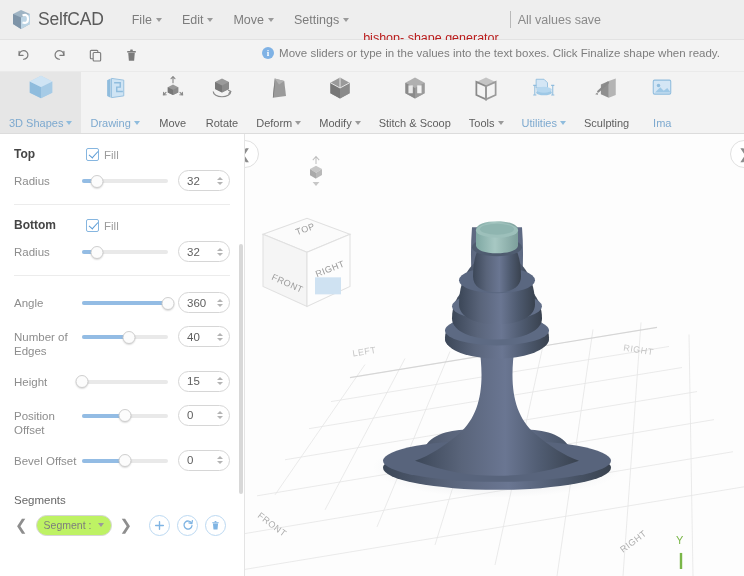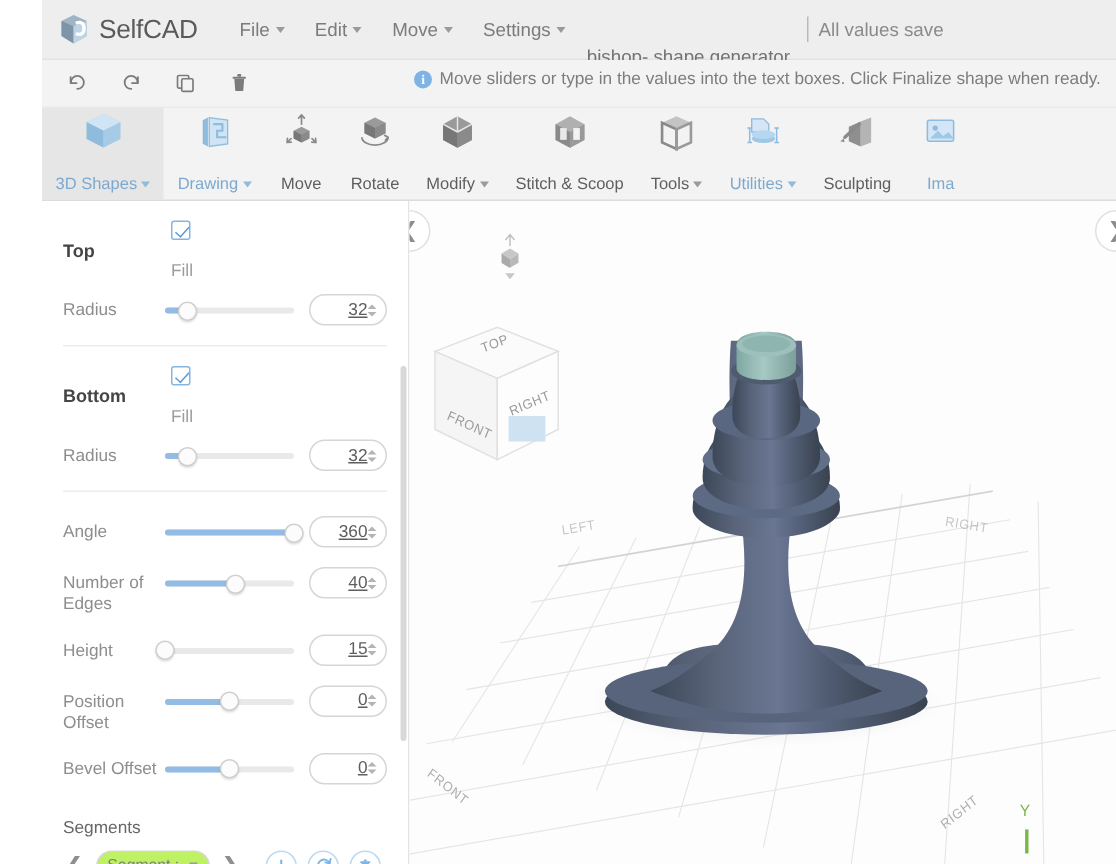--- a/index.html
+++ b/index.html
@@ -3,41 +3,41 @@
 <meta charset="utf-8">
 <style>
   * { box-sizing: border-box; margin: 0; padding: 0; }
   html, body {
     width: 744px; height: 576px;
     font-family: "Liberation Sans", sans-serif;
     background: #ffffff;
     overflow: hidden;
     -webkit-font-smoothing: antialiased;
   }
-  #app { width: 744px; height: 576px; position: relative; display: flex; flex-direction: column; padding-left: 28px; }
+  #app { width: 744px; height: 576px; position: relative; display: flex; flex-direction: column; }
 
   
   .menubar {
     height: 40px; min-height: 40px;
     background: #eeeeee;
     display: flex; align-items: center;
     padding-left: 10px;
     border-bottom: 1px solid #e2e2e2;
   }
   .logo-wrap { display: flex; align-items: center; gap: 5px; margin-right: 18px; }
   .logo-mark { width: 23px; height: 23px; position: relative; }
   .logo-text { font-size: 17.5px; color: #5a5a5a; letter-spacing: -.2px; }
   .menu-item {
     font-size: 12.5px; color: #7c7c7c;
     padding: 6px 10px; cursor: default;
     display: flex; align-items: center; gap: 4px;
   }
   .caret { width: 0; height: 0; border-left: 3.5px solid transparent; border-right: 3.5px solid transparent; border-top: 4px solid #9a9a9a; display:inline-block; }
   .doc-sep { width: 1px; height: 17px; background: #b9b9b9; margin: 0 7px; }
-  .doc-title { font-size: 12.5px; color: #737373; padding: 0 4px; margin-top: 36px; }
+  .doc-title { font-size: 12.5px; color: #b91c1c; padding: 0 4px; margin-top: 36px; }
   .save-status { font-size: 12.5px; color: #8a8a8a; }
 
   
   .actionrow {
     height: 32px; min-height: 32px;
     background: #f3f3f3;
     display: flex; align-items: center;
     position: relative;
     border-bottom: 1px solid #eaeaea;
   }
@@ -97,21 +97,21 @@
     border-right: 1px solid #e4e4e4;
     position: relative;
     overflow: hidden;
   }
   .panel-scroll { position: absolute; inset: 0; padding: 10px 14px 0 14px; }
   .grp-head {
     display: flex; align-items: center;
     margin-bottom: 9px; margin-top: 3px;
   }
   .grp-title { font-size: 12px; color: #454545; font-weight: bold; width: 72px; }
-  .chk-row { display: flex; align-items: flex-start; gap: 15px; flex-direction: column; }
+  .chk-row { display: flex; align-items: flex-end; gap: 5px; }
   .chk {
     width: 13px; height: 13px;
     border: 1px solid #86b6e0; border-radius: 2px;
     background: #fff; position: relative;
     cursor: default;
   }
   .chk.on::after {
     content: ""; position: absolute;
     left: 3.5px; top: 0.5px; width: 4px; height: 8px;
     border: solid #5b9bd5; border-width: 0 1.6px 1.6px 0;
@@ -139,21 +139,21 @@
     border-radius: 50%; background: #fcfcfc;
     border: 1px solid #cfcfcf; box-shadow: 0 1px 1.5px rgba(0,0,0,.14);
     transform: translateX(-6.5px);
   }
   .spin {
     width: 52px; min-width: 52px; height: 21px;
     border: 1px solid #d6d6d6; border-radius: 11px;
     background: #fff; display: flex; align-items: center;
     padding: 0 4px 0 8px; cursor: default;
   }
-  .spin-val { flex: 1; font-size: 11.5px; color: #5e5e5e; text-align: right; text-decoration: underline; }
+  .spin-val { flex: 1; font-size: 11.5px; color: #5e5e5e; text-align: left; }
   .spin-arrows { display: flex; flex-direction: column; gap: 2px; padding-right: 2px; }
   .sp-up, .sp-dn { width: 0; height: 0; border-left: 3px solid transparent; border-right: 3px solid transparent; }
   .sp-up { border-bottom: 3.5px solid #b4b4b4; }
   .sp-dn { border-top: 3.5px solid #b4b4b4; }
 
   .divider { height: 1px; background: #ececec; margin: 4px 0 13px 0; }
 
   .seg-title { font-size: 11.5px; color: #676767; margin-top: 4px; margin-bottom: 9px; }
   .seg-row { display: flex; align-items: center; gap: 7px; }
   .seg-arrow { font-size: 15px; color: #8e8e8e; cursor: default; padding: 0 1px; line-height: 1; font-family: "DejaVu Sans", sans-serif; }
@@ -317,20 +317,33 @@
             <path d="M8 9 L16 13 L16 21 L8 17 Z" fill="#777"></path>
             <path d="M16 13 L24 9 L24 17 L16 21 Z" fill="#8a8a8a"></path>
             <path d="M6 20 a10 6 0 0 0 20 0" fill="none" stroke="#8a8a8a" stroke-width="1.4"></path>
             <path d="M26 20 l-2.6 -1.4 M26 20 l-2 2.2" stroke="#8a8a8a" stroke-width="1.4" fill="none" stroke-linecap="round"></path>
           </svg>
       </span>
       <span class="rib-lbl">Rotate</span>
     </div>
 
 
+    <div class="rib">
+      <span class="rib-ico">
+        <svg width="28" height="28" viewBox="0 0 32 32">
+            <path d="M11 5 L22 8 L24 25 L9 27 Z" fill="#9a9a9a"></path>
+            <path d="M9 27 L11 5 L11 14 L10 26 Z" fill="#777"></path>
+            <path d="M11 5 L22 8 L16 12 Z" fill="#b2b2b2"></path>
+          </svg>
+      </span>
+      <span class="rib-lbl">
+        <span>Deform</span>
+        <i class="caret"></i>
+      </span>
+    </div>
 
     <div class="rib">
       <span class="rib-ico">
         <svg width="28" height="28" viewBox="0 0 32 32">
             <path d="M16 4 L27 10 L27 22 L16 28 L5 22 L5 10 Z" fill="#9a9a9a"></path>
             <path d="M5 10 L16 16 L16 28 L5 22 Z" fill="#777"></path>
             <path d="M16 16 L27 10 L27 22 L16 28 Z" fill="#8a8a8a"></path>
             <path d="M16 4 L16 16 M5 10 L16 16 M27 10 L16 16" stroke="#e8e8e8" stroke-width="1.1" fill="none"></path>
           </svg>
       </span>

